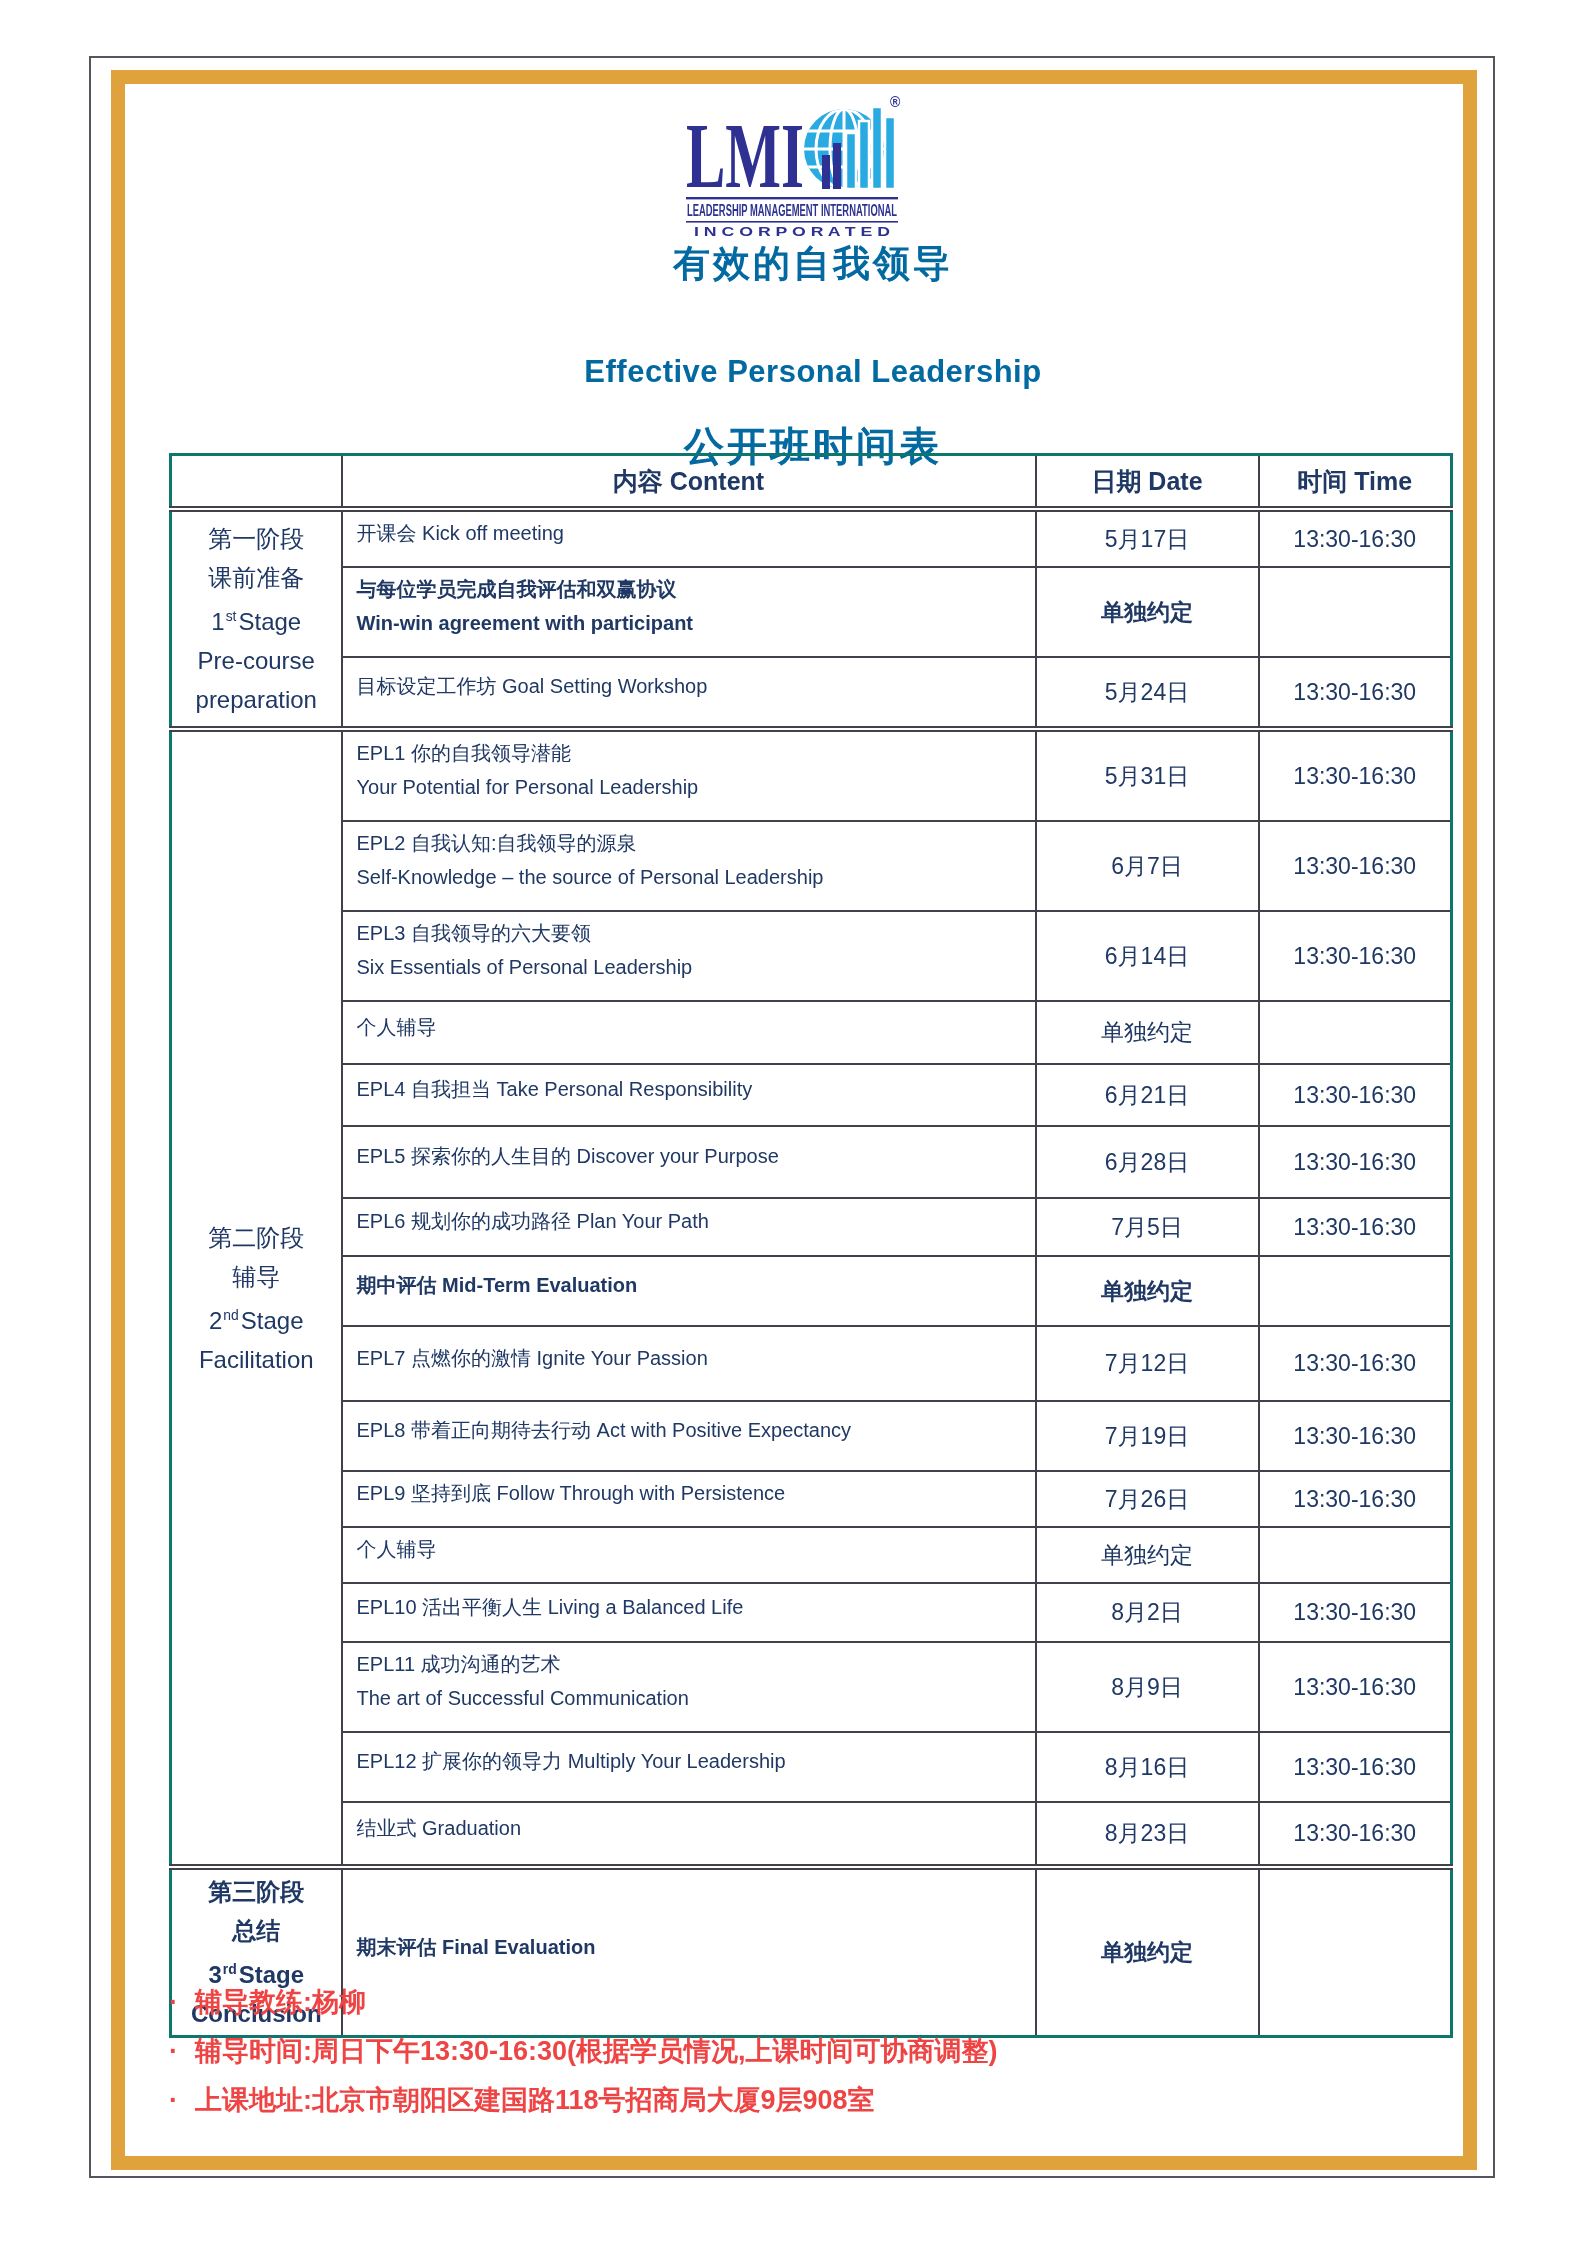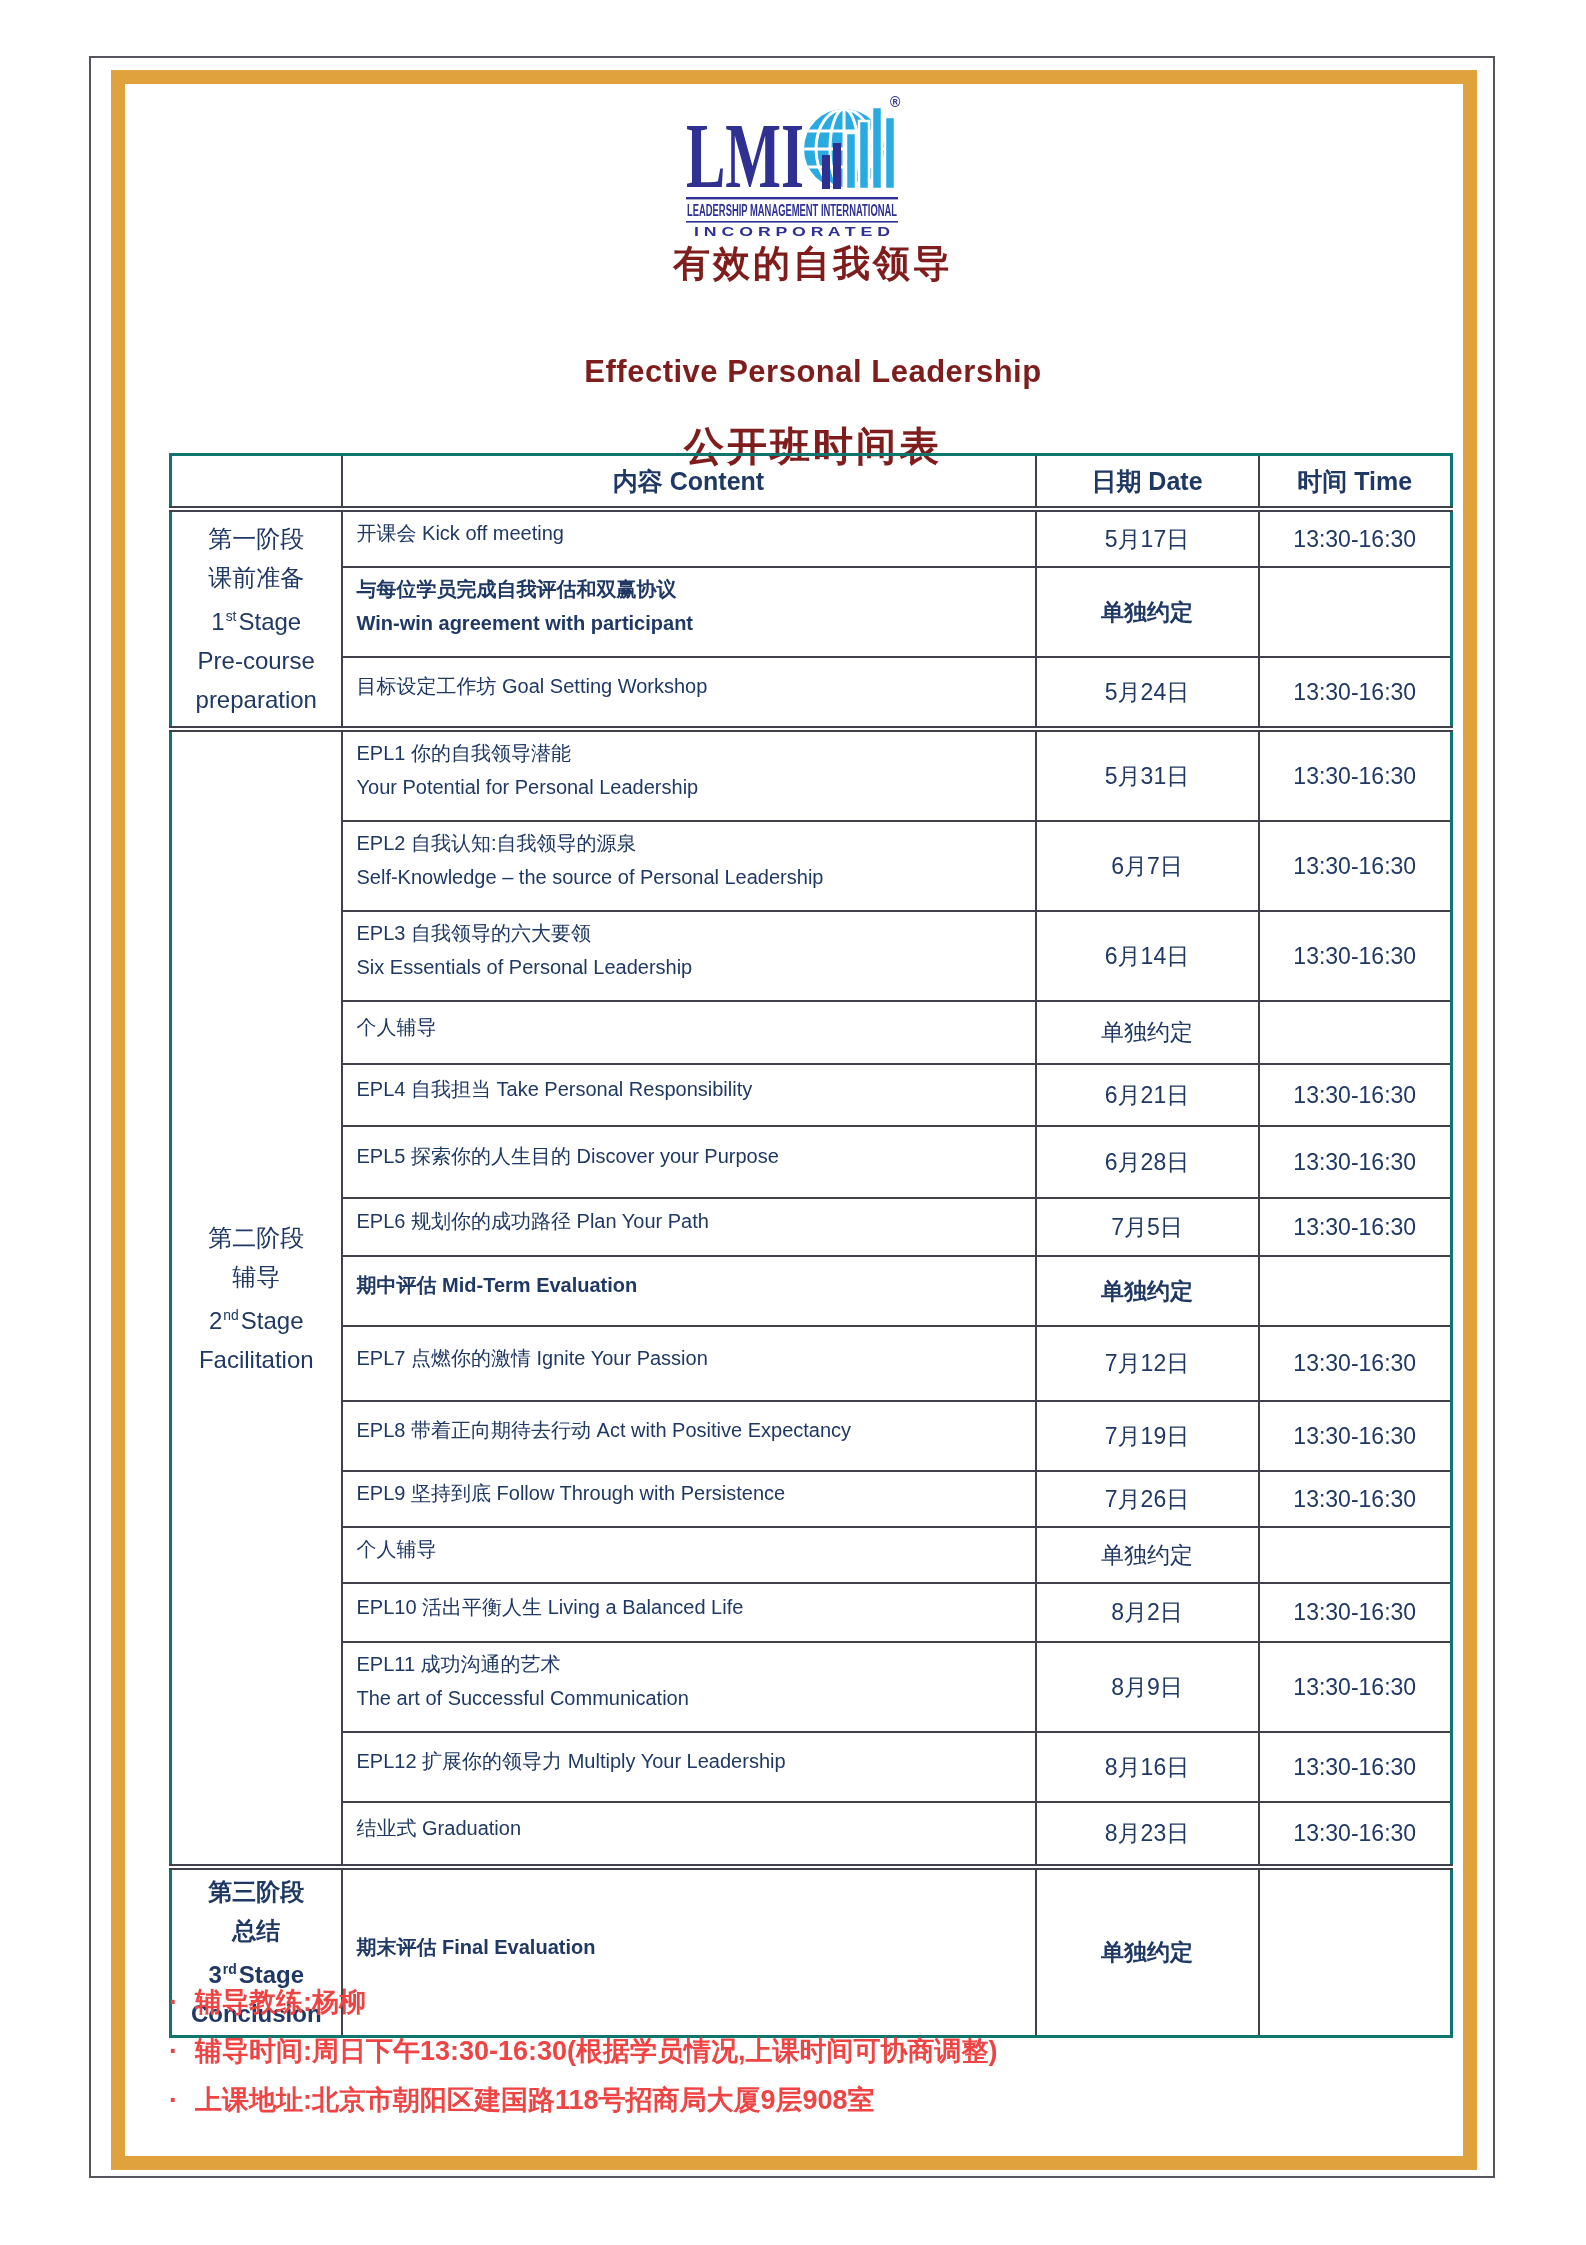--- a/index.html
+++ b/index.html
@@ -10,21 +10,21 @@
   .thin-frame {
     position:absolute; left:89px; top:56px; width:1406px; height:2122px;
     border:2px solid #55555e; box-sizing:border-box; background:#ffffff;
   }
   .gold-frame {
     position:absolute; left:20px; top:12px; width:1366px; height:2100px;
     border:14px solid #E0A23C; box-sizing:border-box; background:#ffffff;
   }
   
   .logo-wrap { position:absolute; left:0; right:0; top:9px; text-align:center; }
-  .title { position:absolute; left:0; right:0; text-align:center; font-weight:700; color:#7f1d1d;padding-left:38px; }
+  .title { position:absolute; left:0; right:0; text-align:center; font-weight:700; color:#0369a1;padding-left:38px; }
   .title-zh     { top:155px; font-size:37px; letter-spacing:3px; }
   .subtitle-zh  { top:212px; font-size:36px; letter-spacing:1px; }
   .title-en     { top:270px; font-size:31px; letter-spacing:0.5px; }
   .table-title  { top:335px; font-size:40px; letter-spacing:3px; }
   
   .table-wrap { position:absolute; left:44px; top:369px; }
   table.schedule {
     border-collapse:collapse; table-layout:fixed; width:1281px;
     border:3px solid #0f766e;
   }

